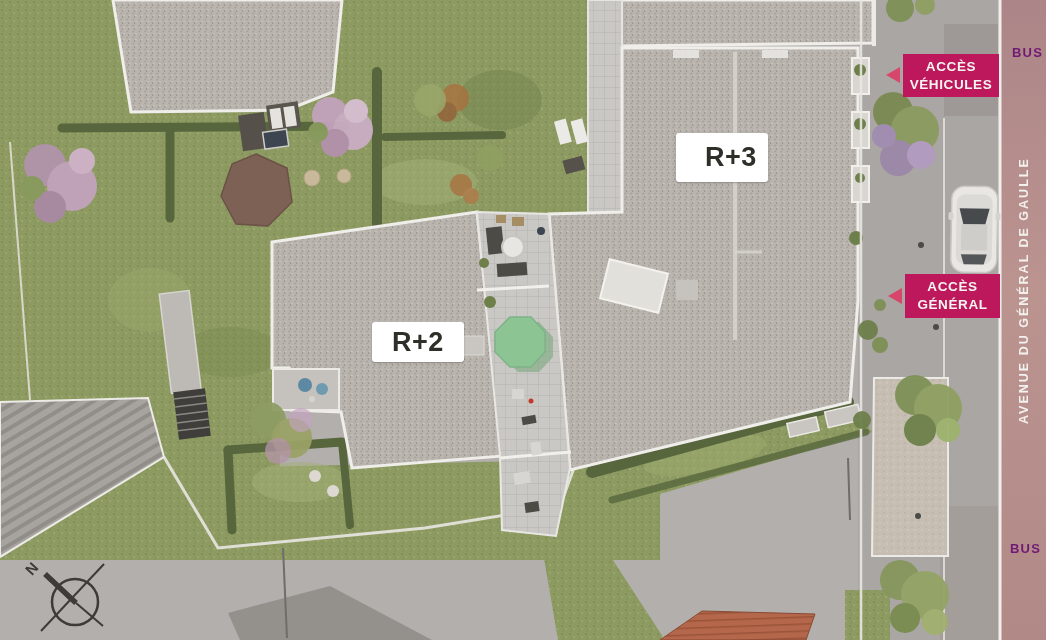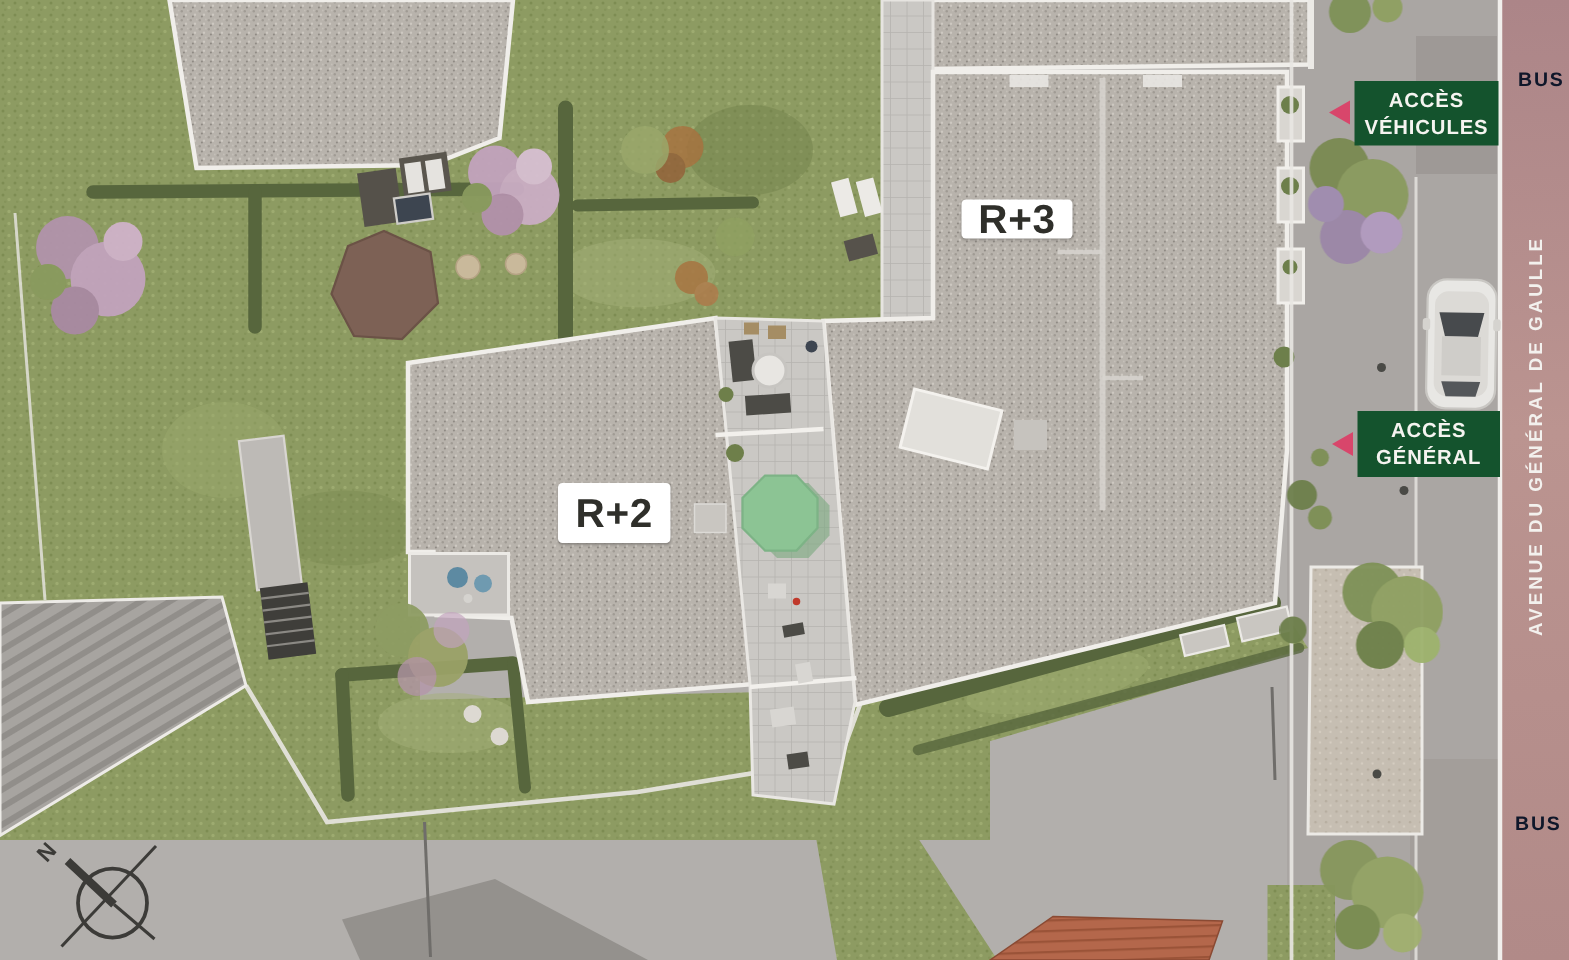--- a/index.html
+++ b/index.html
@@ -10,30 +10,30 @@
   }
   #stage svg{position:absolute;left:0;top:0;}
   .overlay{position:absolute;z-index:10;}
   .chip{
     background:#ffffff;border-radius:3px;color:#2f2f2a;
     display:flex;align-items:center;justify-content:center;
     font-weight:bold;font-size:27px;letter-spacing:.5px;
     box-shadow:0 1px 2px rgba(0,0,0,.25);
   }
   .badge{
-    background:#14532d;color:#f5f4f0;text-align:center;
+    background:#be185d;color:#f5f4f0;text-align:center;
     display:flex;flex-direction:column;align-items:center;justify-content:center;
     font-weight:bold;font-size:13.5px;line-height:1.3;letter-spacing:.6px;
   }
   .arrow-left{
     width:0;height:0;border-top:8px solid transparent;border-bottom:8px solid transparent;
     border-right:14px solid #d8466b;
   }
   .bus{
-    color:#0f172a;font-weight:bold;font-size:13px;letter-spacing:1.2px;
+    color:#701a75;font-weight:bold;font-size:13px;letter-spacing:1.2px;
   }
   .street-name{
     color:#f3f1ee;font-weight:bold;font-size:12.5px;letter-spacing:2px;
     writing-mode:vertical-rl;transform:rotate(180deg);
     display:flex;align-items:center;justify-content:center;
     height:290px;width:26px;text-align:center;
   }
   .north{
     color:#3b3a37;font-weight:bold;font-size:15px;transform:rotate(-48deg);
   }
@@ -305,23 +305,23 @@
   </g>
 
   <g stroke="#3c3b38" fill="none">
     <circle cx="75" cy="602" r="23" stroke-width="2.5"></circle>
     <line x1="104" y1="564" x2="41" y2="631" stroke-width="2"></line>
     <line x1="45" y1="574" x2="76" y2="603" stroke-width="5.5"></line>
     <line x1="76" y1="603" x2="103" y2="626" stroke-width="2"></line>
   </g>
 </svg>
 
-<div class="overlay chip" style="left:641px;top:133px;width:74px;height:26px;">R+3</div>
-
-<div class="overlay chip" style="left:372px;top:322px;width:75px;height:40px;">R+2</div>
+<div class="overlay chip" style="left:676px;top:133px;width:74px;height:49px;padding-left:18px;">R+3</div>
+
+<div class="overlay chip" style="left:372px;top:322px;width:92px;height:40px;">R+2</div>
 
 <div class="overlay badge" style="left:903px;top:54px;width:96px;height:43px;">
   <span>ACCÈS</span>
   <span>VÉHICULES</span>
 </div>
 <div class="overlay arrow-left" style="left:886px;top:67px;"></div>
 
 <div class="overlay badge" style="left:905px;top:274px;width:95px;height:44px;">
   <span>ACCÈS</span>
   <span>GÉNÉRAL</span>

